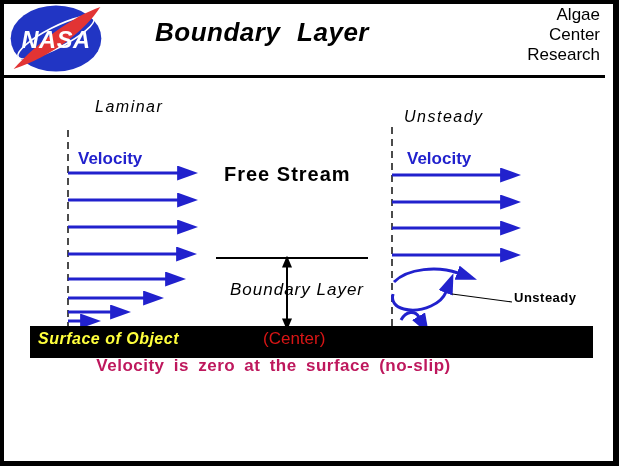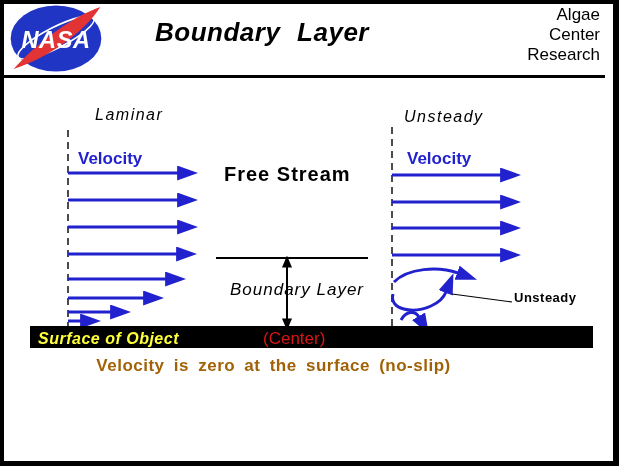--- a/index.html
+++ b/index.html
@@ -23,39 +23,39 @@
     letter-spacing:0.5px; word-spacing:9px; color:#000;
   }
   .org {
     right:19px; top:5px; text-align:right; z-index:2;
     font-size:17px; line-height:20px; color:#000;
   }
   .org div { display:block; }
   .divider { left:4px; top:75px; width:601px; height:3px; background:#000; z-index:2; }
 
   
-  .lam-label  { left:95px;  top:106px; font-size:16px; font-style:italic; letter-spacing:1.5px; color:#000; z-index:4; }
+  .lam-label  { left:95px;  top:98px; font-size:16px; font-style:italic; letter-spacing:1.5px; color:#000; z-index:4; }
   .turb-label { left:404px; top:108px; font-size:16px; font-style:italic; letter-spacing:1.5px; color:#000; z-index:4; }
   .vel-left   { left:78px;  top:149px; font-size:17px; font-weight:bold; color:var(--arrow-blue); z-index:4; }
   .vel-right  { left:407px; top:149px; font-size:17px; font-weight:bold; color:var(--arrow-blue); z-index:4; }
   .free-stream{ left:224px; top:139px; font-size:20px; font-weight:bold; letter-spacing:1px; color:#000; z-index:4;margin-top:24px; }
   .bl-label   { left:221px; top:280px; width:152px; text-align:center; font-size:17px; font-style:italic; letter-spacing:1px; color:#000; z-index:4; }
   .unsteady   { left:514px; top:290px; font-size:13px; font-weight:bold; letter-spacing:0.5px; color:#000; z-index:4; }
 
   
-  .surface-bar { left:30px; top:326px; width:563px; height:22px; background:#000; z-index:5; }
+  .surface-bar { left:30px; top:326px; width:563px; height:32px; background:#000; z-index:5; }
   .surface-label {
     left:8px; top:4px; font-size:16px; font-weight:bold; font-style:italic;
     color:var(--surface-yellow); letter-spacing:0.5px;
   }
   .algae-label { left:233px; top:3px; font-size:17px; color:var(--algae-red); }
 
   .noslip {
     left:0; top:356px; width:547px; text-align:center; z-index:4;
-    font-size:17px; font-weight:bold; letter-spacing:0.5px; word-spacing:4px; color:#a16207;
+    font-size:17px; font-weight:bold; letter-spacing:0.5px; word-spacing:4px; color:#be185d;
   }
   .note {
     left:0; top:391px; width:619px; text-align:center; z-index:4;
     font-size:16.5px; line-height:19px; color:var(--note-red);
   }
 
   .gfx { left:0; top:0; width:619px; height:466px; z-index:3; }
   .blue-stroke { stroke:var(--arrow-blue); stroke-width:3; fill:none; }
   .blue-fill   { fill:var(--arrow-blue); }
   .black-fill  { fill:#000; }

